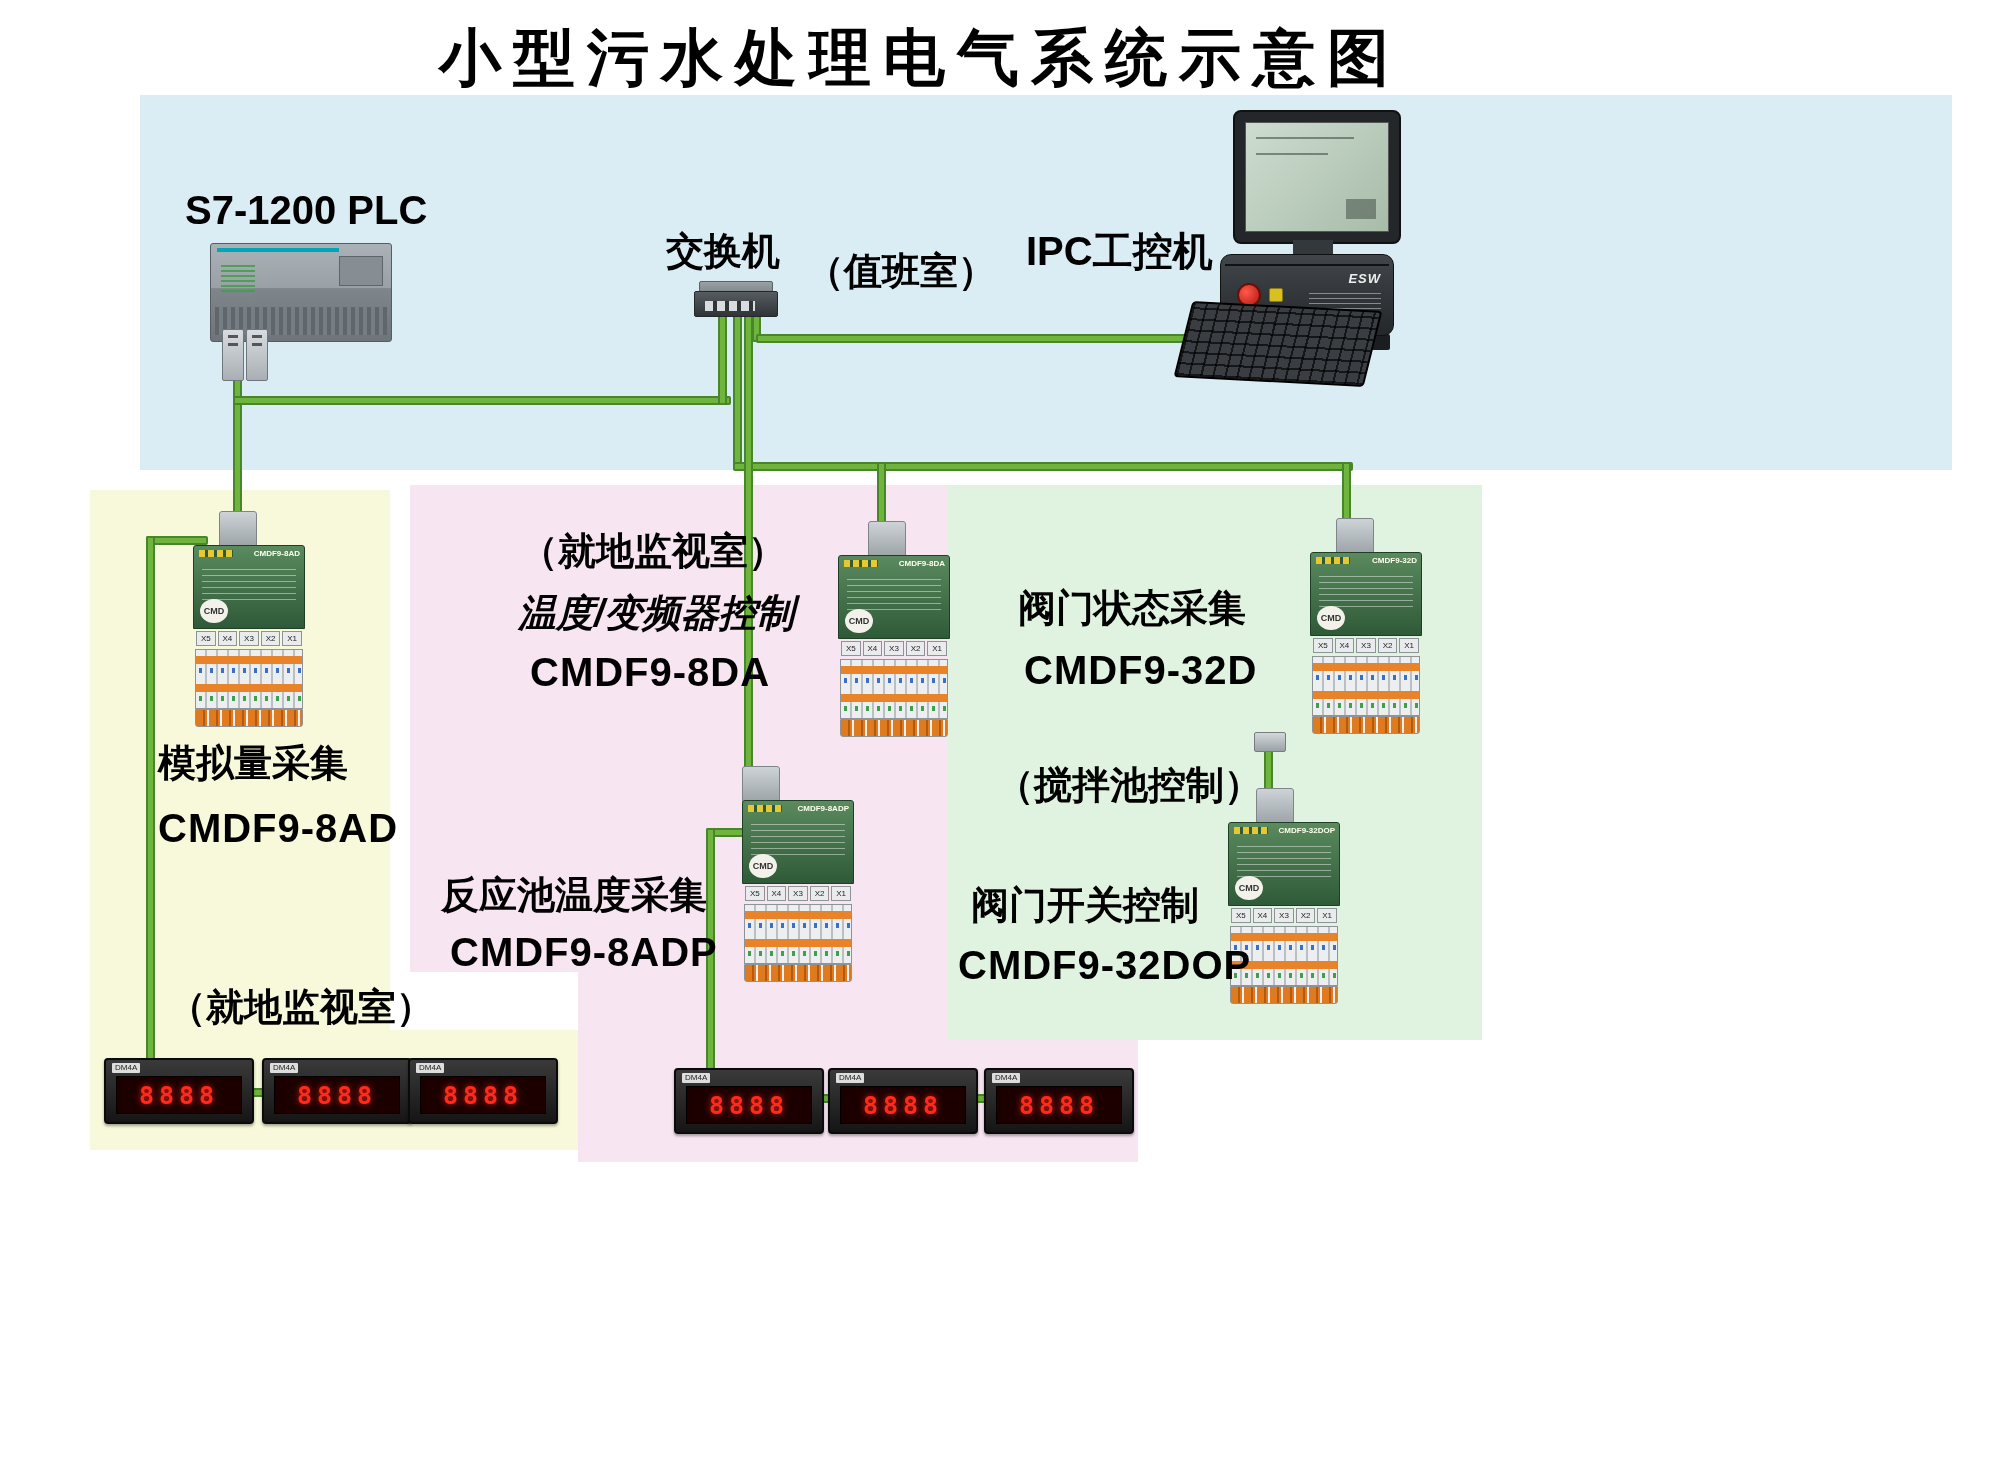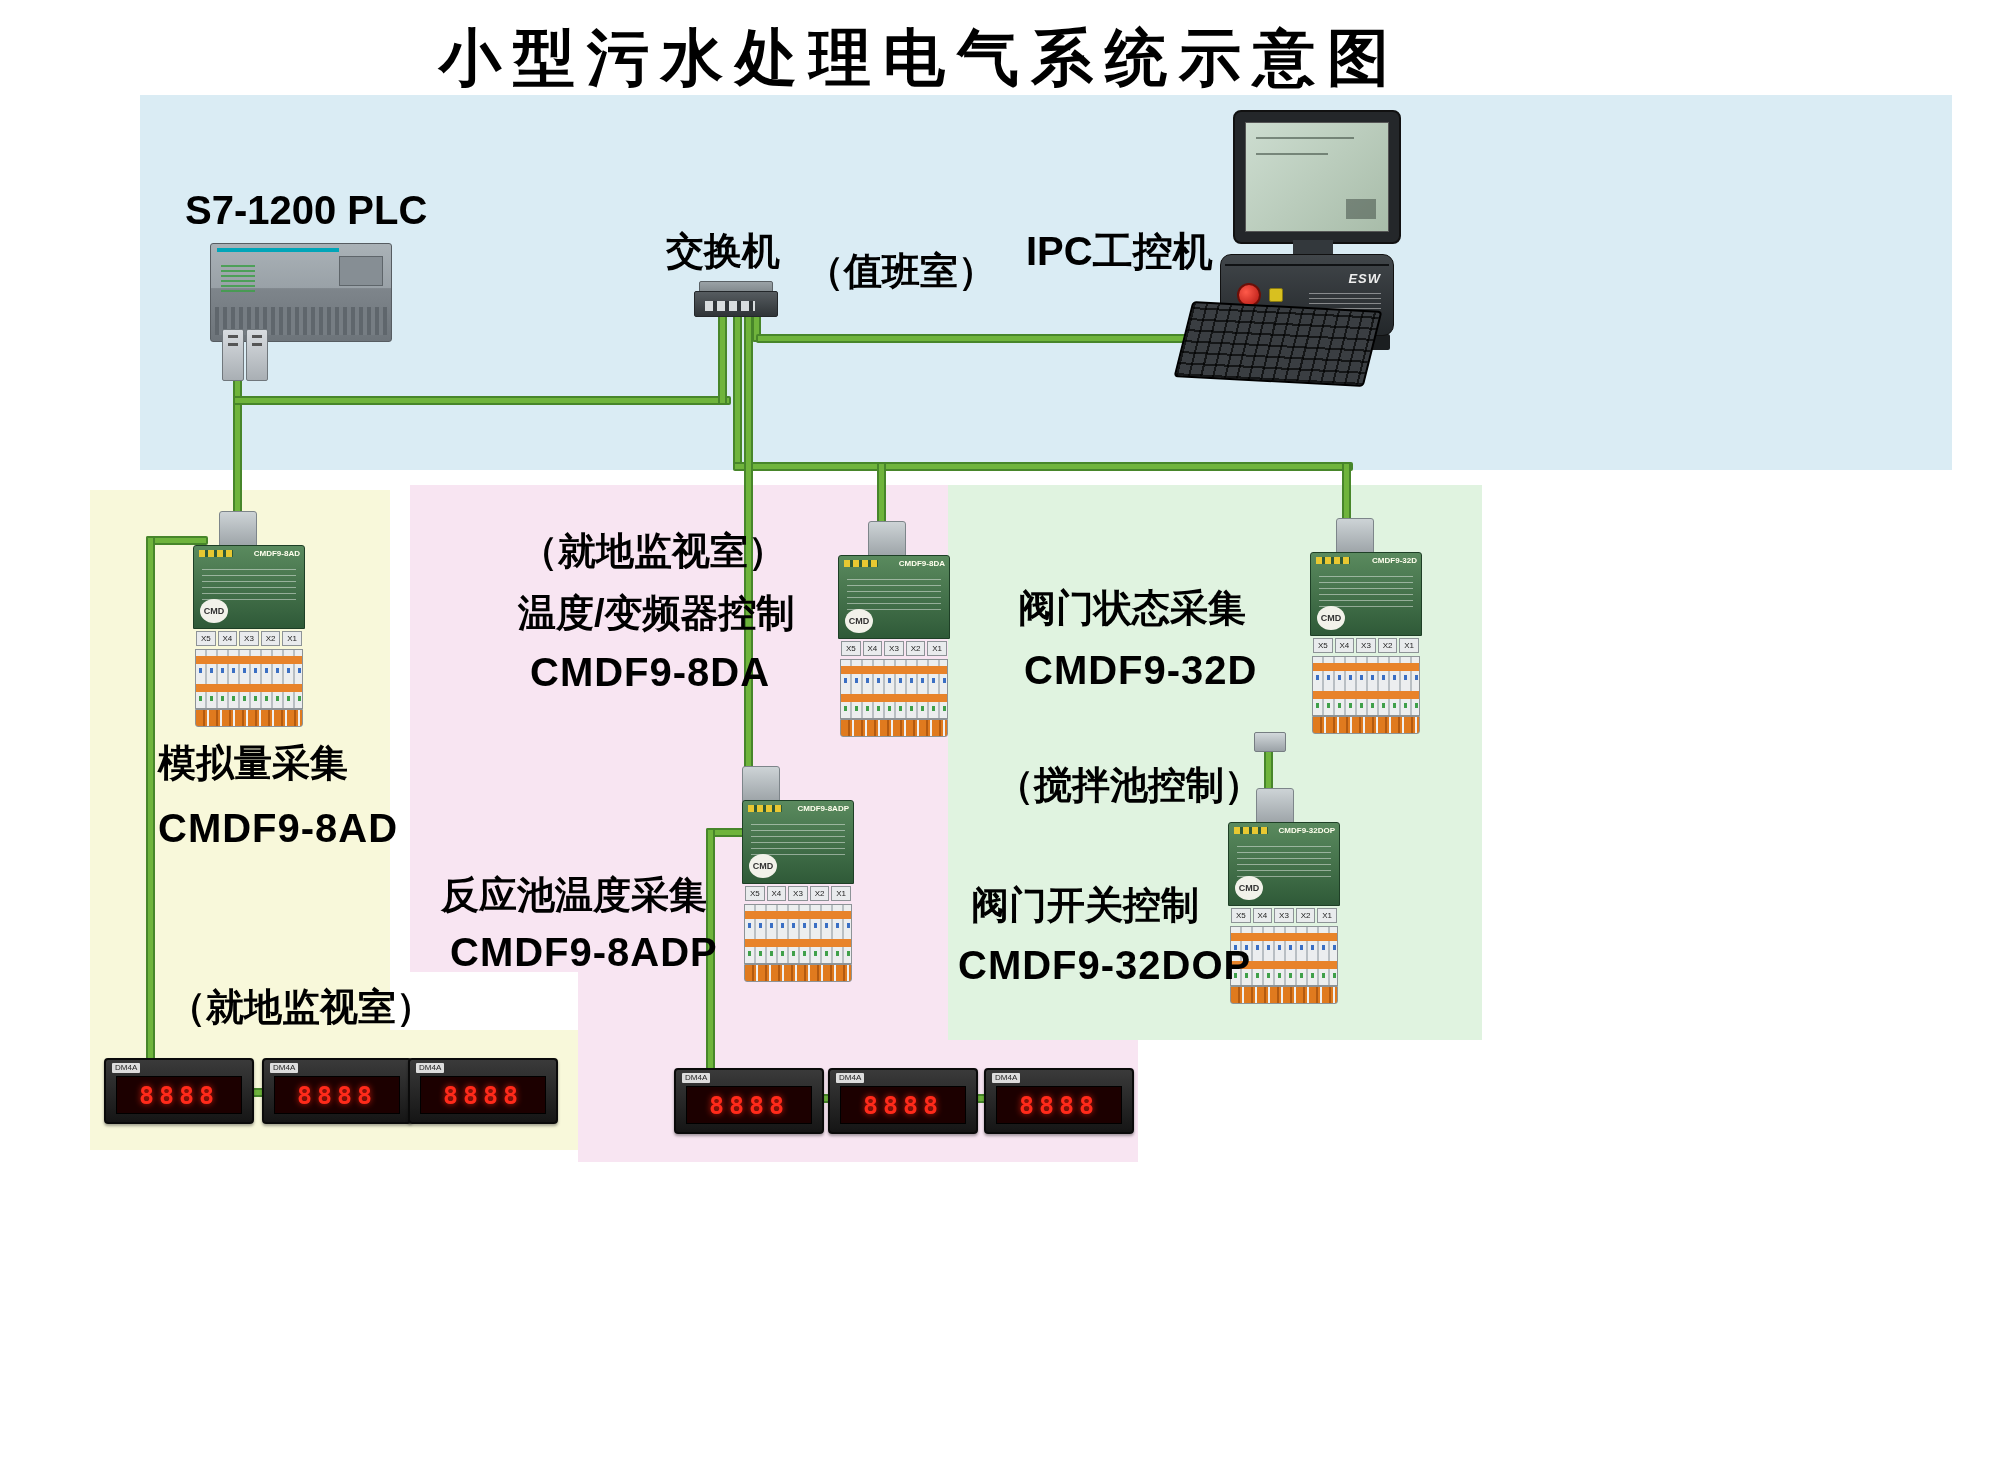--- a/index.html
+++ b/index.html
@@ -333,21 +333,21 @@
   <div class="lbl big" style="left:185px;top:188px;">S7-1200  PLC</div>
   <div class="lbl cn" style="left:666px;top:226px;text-align:right;">交换机</div>
   <div class="lbl cn" style="left:806px;top:246px;">（值班室）</div>
   <div class="lbl big" style="left:1026px;top:224px;">IPC工控机</div>
 
   <div class="lbl cn" style="left:158px;top:738px;">模拟量采集</div>
   <div class="lbl model" style="left:158px;top:806px;">CMDF9-8AD</div>
   <div class="lbl cn" style="left:168px;top:982px;font-family:Liberation Mono, monospace;">（就地监视室）</div>
 
   <div class="lbl cn" style="left:520px;top:526px;">（就地监视室）</div>
-  <div class="lbl cn" style="left:518px;top:588px;">温度/变频器控制</div>
+  <div class="lbl cn" style="left:518px;top:588px;font-style:italic;">温度/变频器控制</div>
   <div class="lbl model" style="left:530px;top:650px;">CMDF9-8DA</div>
   <div class="lbl cn" style="left:441px;top:870px;">反应池温度采集</div>
   <div class="lbl model" style="left:450px;top:930px;">CMDF9-8ADP</div>
 
   <div class="lbl cn" style="left:1018px;top:583px;">阀门状态采集</div>
   <div class="lbl model" style="left:1024px;top:648px;">CMDF9-32D</div>
   <div class="lbl cn" style="left:996px;top:760px;">（搅拌池控制）</div>
   <div class="lbl cn" style="left:971px;top:880px;">阀门开关控制</div>
   <div class="lbl model" style="left:958px;top:943px;">CMDF9-32DOP</div>
 

